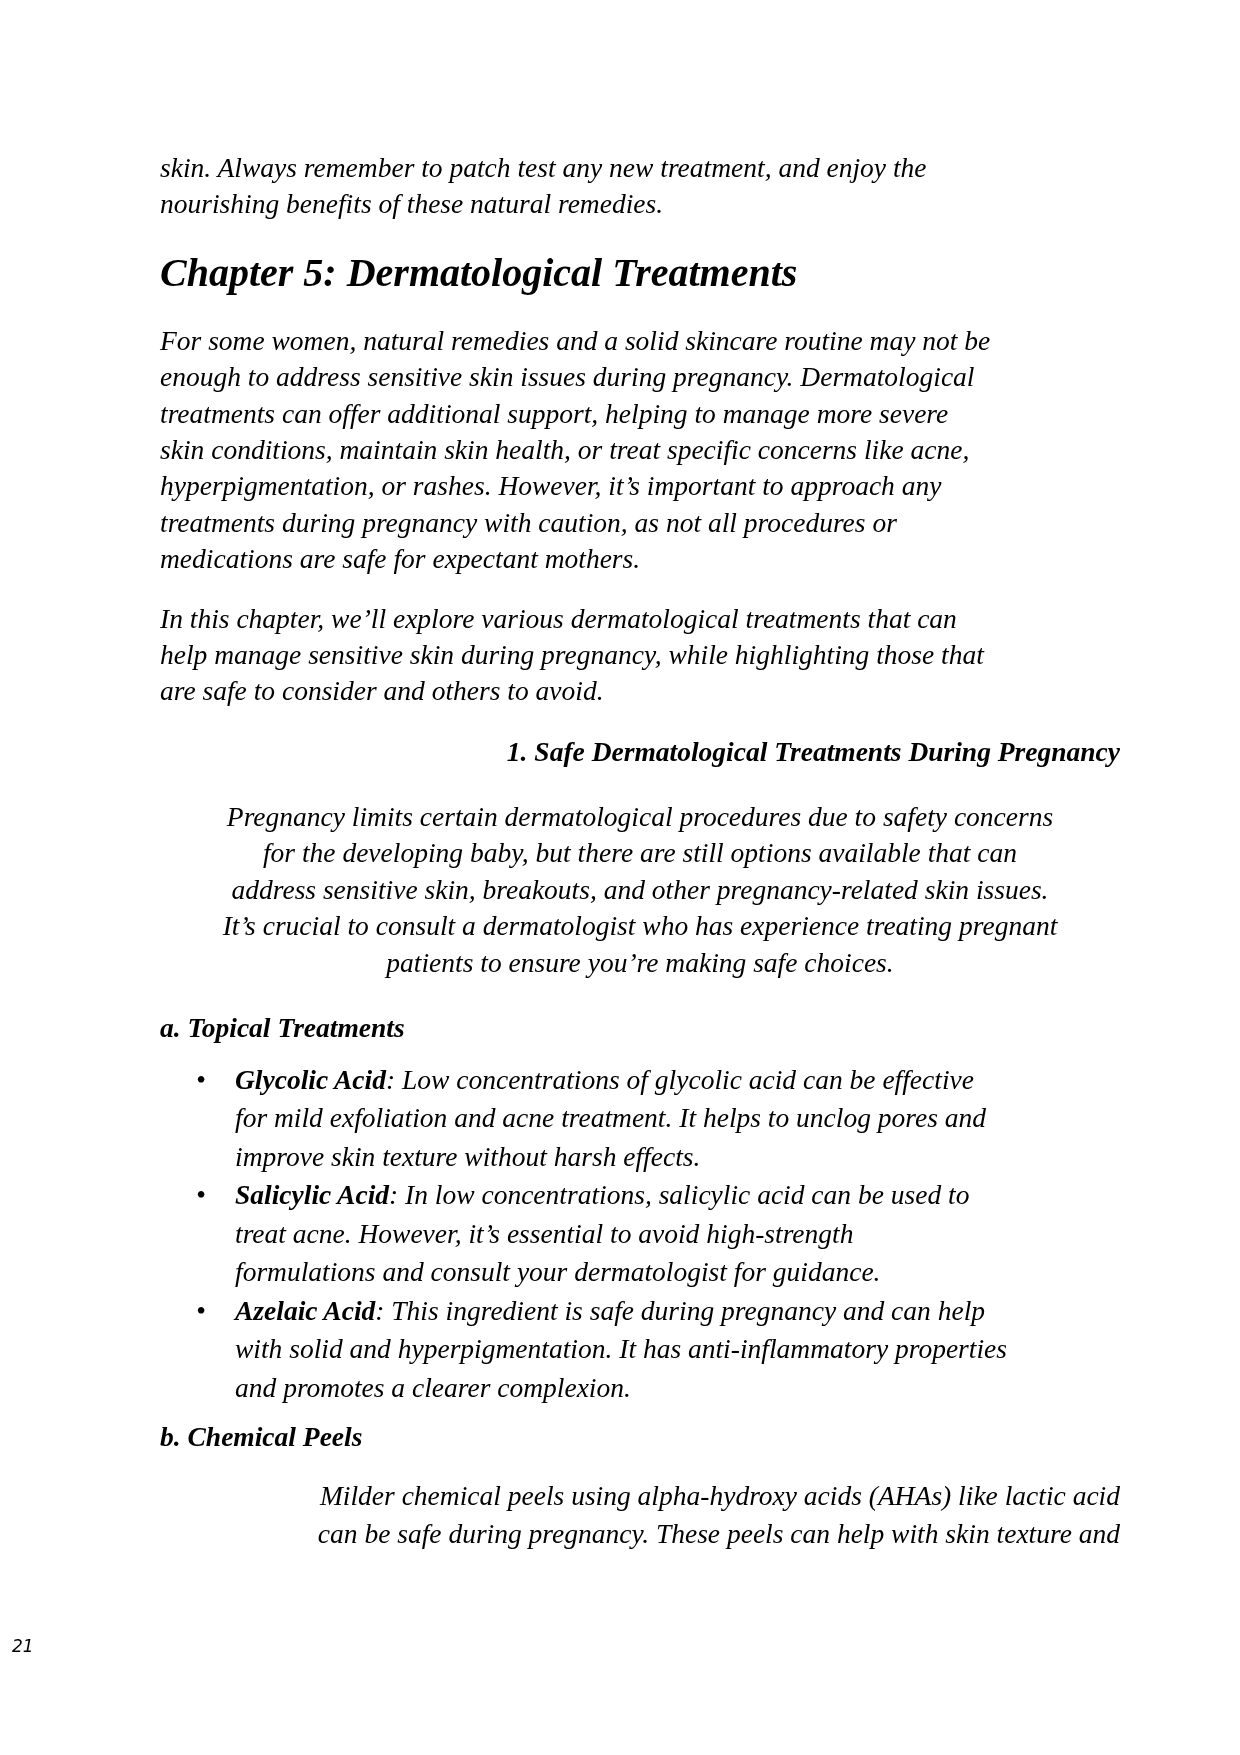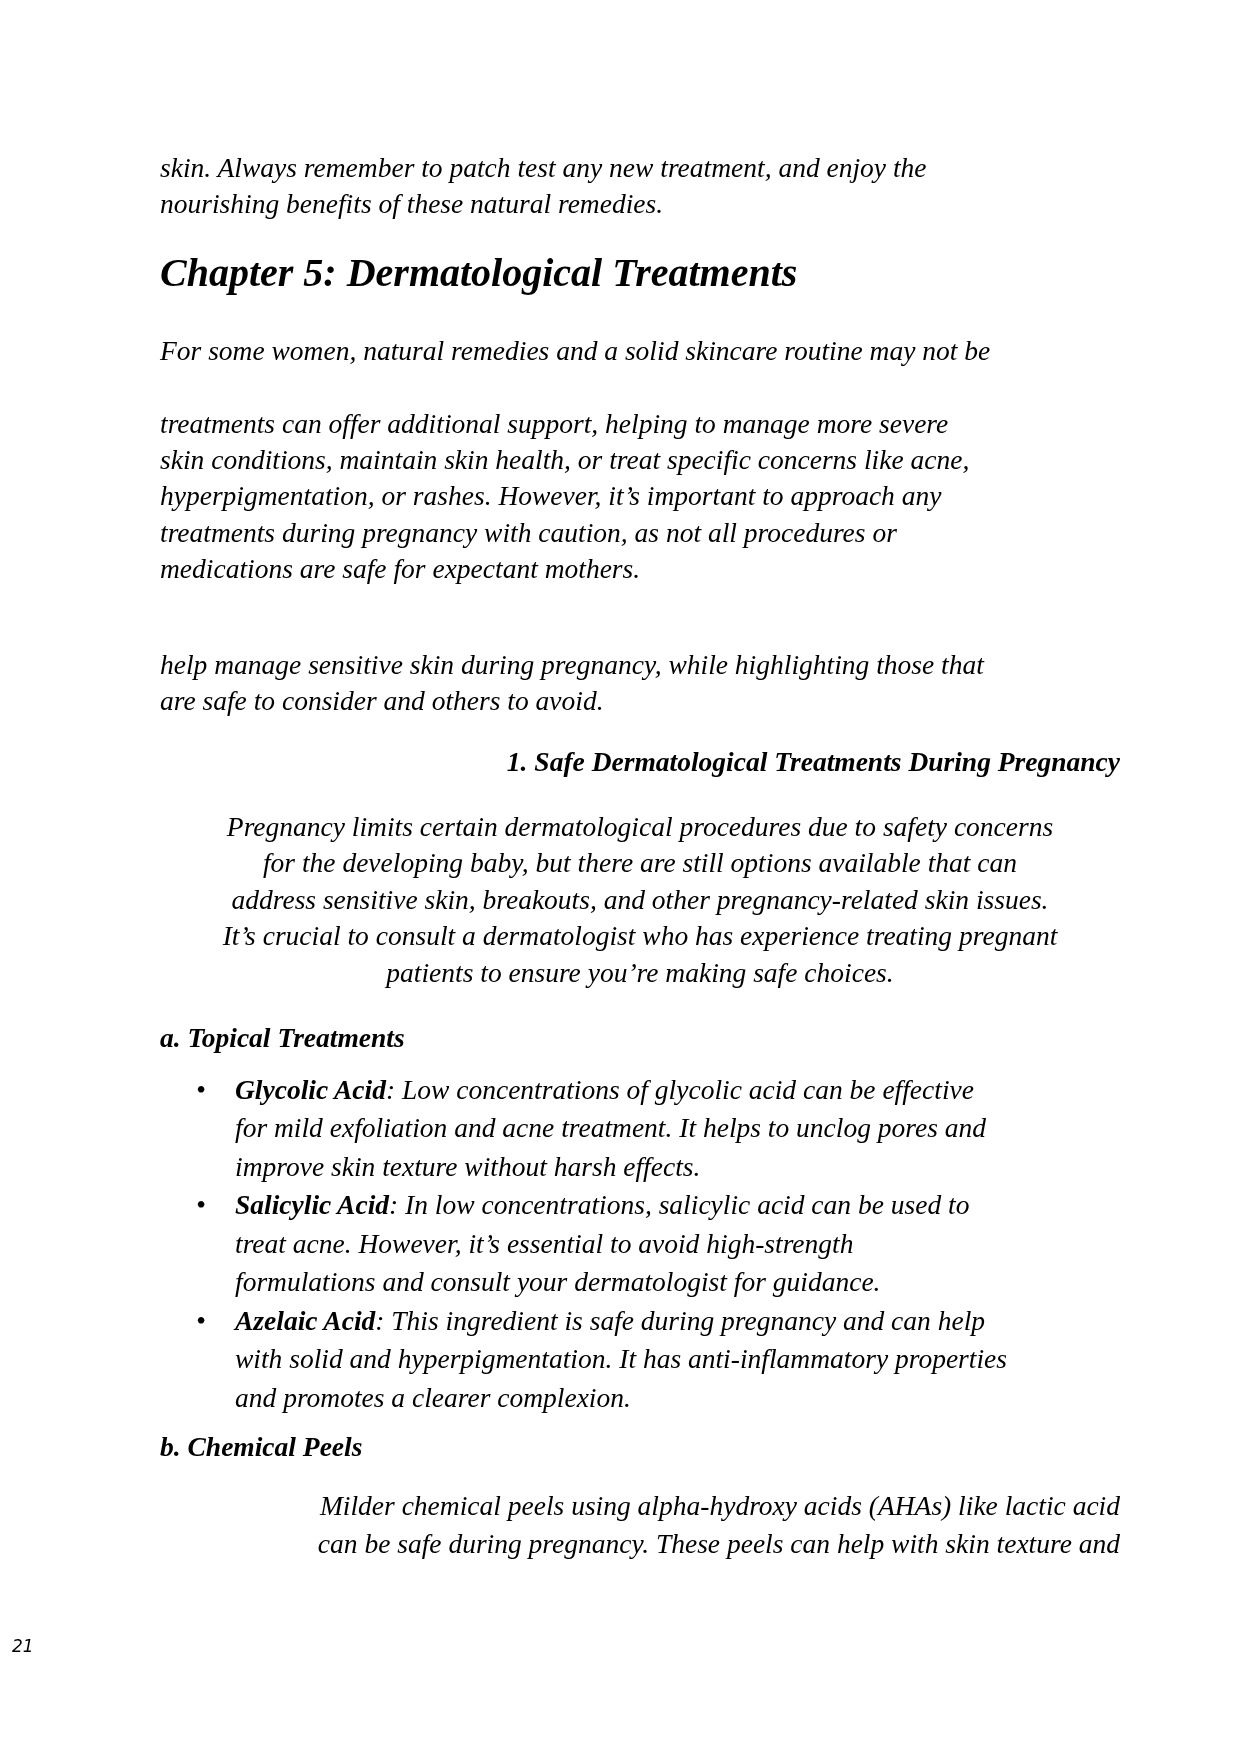--- a/index.html
+++ b/index.html
@@ -3,21 +3,21 @@
 <meta charset="utf-8">
 <style>
   html, body { margin: 0; padding: 0; background: #ffffff; }
   body { width: 1240px; height: 1755px; position: relative; overflow: hidden;
          font-family: "Liberation Serif", "DejaVu Serif", serif; color: #000; }
   .page { position: absolute; left: 12px; top: 0; width: 1240px; height: 1755px; font-style: italic; }
   .content { position: absolute; left: 148px; top: 150px; width: 960px; }
   p { margin: 0; font-size: 27.5px; line-height: 36.4px; }
   .lead { margin-top: 0; }
   h1 { margin: 20px 0 0 0; font-size: 40px; line-height: 60px; font-weight: bold; letter-spacing: 0px; }
-  .p1 { margin-top: 30px; }
+  .p1 { margin-top: 20px; }
   .p2 { margin-top: 23px; }
   h2 { margin: 24px 0 0 0; font-size: 27.5px; line-height: 36px; font-weight: bold; text-align: right; }
   .p3 { margin-top: 29px; text-align: center; }
   h3 { margin: 29px 0 0 0; font-size: 27.5px; line-height: 36px; font-weight: bold; }
   ul { list-style: none; margin: 15px 0 0 0; padding: 0; }
   li { position: relative; padding-left: 75px; font-size: 27.5px; line-height: 38.5px; }
   li .bullet { position: absolute; left: 36px; top: 0; }
   h3.b { margin-top: 12px; }
   .p4 { margin-top: 22px; line-height: 38px; text-align: right; }
   .pagenum { position: absolute; left: 0; width: 1240px; top: 1636px; text-align: left;
@@ -31,30 +31,30 @@
 
     <p class="lead">
       <span>skin. Always remember to patch test any new treatment, and enjoy the</span><br>
       <span>nourishing benefits of these natural remedies.</span>
     </p>
 
     <h1>Chapter 5: Dermatological Treatments</h1>
 
     <p class="p1">
       <span>For some women, natural remedies and a solid skincare routine may not be</span><br>
-      <br>
+      <span>enough to address sensitive skin issues during pregnancy. Dermatological</span><br>
       <span>treatments can offer additional support, helping to manage more severe</span><br>
       <span>skin conditions, maintain skin health, or treat specific concerns like acne,</span><br>
       <span>hyperpigmentation, or rashes. However, it’s important to approach any</span><br>
       <span>treatments during pregnancy with caution, as not all procedures or</span><br>
       <span>medications are safe for expectant mothers.</span>
     </p>
 
     <p class="p2">
-      <br>
+      <span>In this chapter, we’ll explore various dermatological treatments that can</span><br>
       <span>help manage sensitive skin during pregnancy, while highlighting those that</span><br>
       <span>are safe to consider and others to avoid.</span>
     </p>
 
     <h2>1. Safe Dermatological Treatments During Pregnancy</h2>
 
     <p class="p3">
       <span>Pregnancy limits certain dermatological procedures due to safety concerns</span><br>
       <span>for the developing baby, but there are still options available that can</span><br>
       <span>address sensitive skin, breakouts, and other pregnancy-related skin issues.</span><br>

